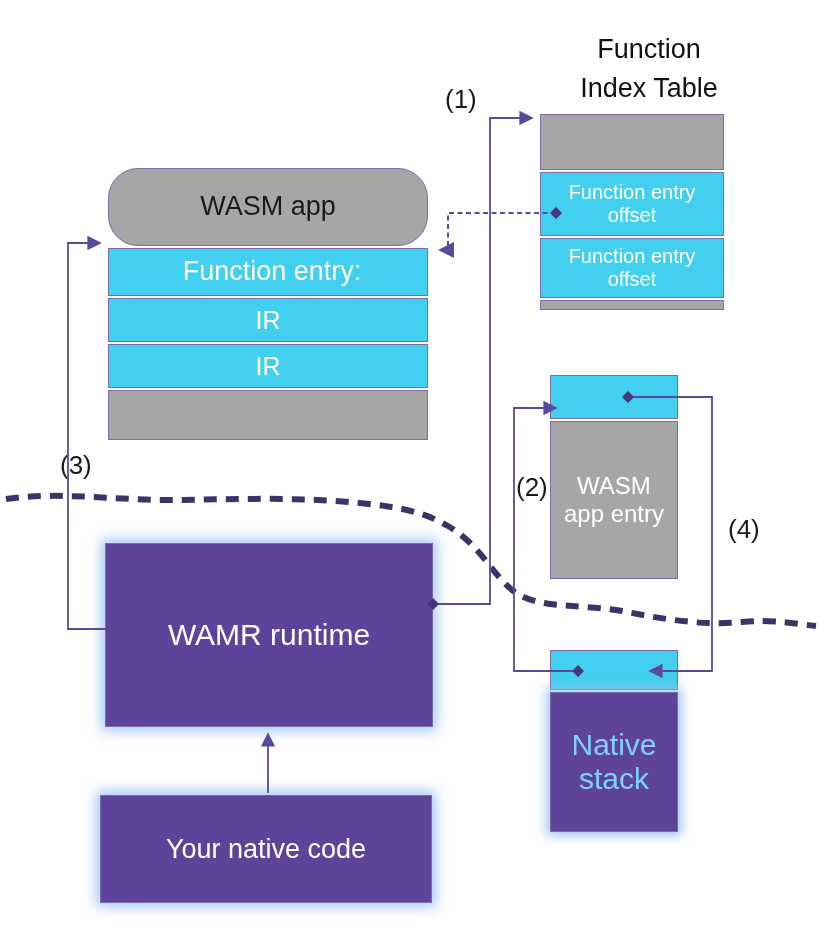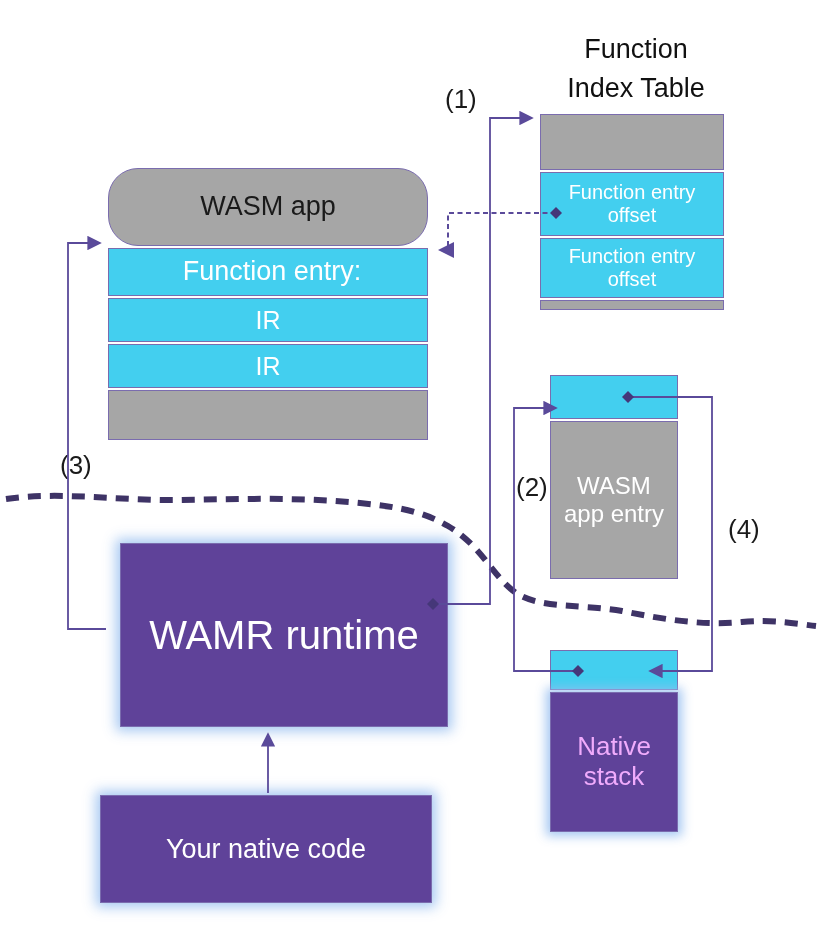--- a/index.html
+++ b/index.html
@@ -3,21 +3,21 @@
 <meta charset="utf-8">
 <style>
   html,body{margin:0;padding:0;background:#ffffff;}
   #canvas{
     position:relative;width:819px;height:925px;background:#ffffff;
     font-family:"Liberation Sans", sans-serif;overflow:hidden;
   }
   .preline{white-space:pre-line;}
   .numlabel{position:absolute;font-size:26px;color:#1a1a1a;}
   .title{
-    position:absolute;left:532px;top:30px;width:208px;
+    position:absolute;left:545px;top:30px;width:208px;
     font-size:27px;color:#111;text-align:center;line-height:1.45;
   }
   .stackcol{position:absolute;display:flex;flex-direction:column;gap:2px;}
   .blk{
     border:1px solid #7a6cae;display:flex;align-items:center;justify-content:center;
     text-align:center;line-height:1.15;
   }
   .gray{background:#a6a6a6;}
   .cyan{background:#43cfef;}
   .purplebox{
@@ -41,24 +41,24 @@
   #fit .r2{height:58px;font-size:20px;}
   #fit .btm{height:8px;}
   
   #was{left:550px;top:375px;width:128px;}
   #was .bar{height:42px;}
   #was .body{height:156px;font-size:24px;}
   
   #nstack{left:550px;top:650px;width:128px;}
   #nstack .bar{height:38px;}
   #nstack .body{
-    height:138px;font-size:26px;background:#5f4299;color:#f0abfc;
+    height:138px;font-size:30px;background:#5f4299;color:#7dd3fc;
     box-shadow:0 0 10px 4px rgba(150,190,240,0.85);
   }
-  #wamr{left:120px;top:543px;width:326px;height:182px;font-size:40px;}
+  #wamr{left:105px;top:543px;width:326px;height:182px;font-size:30px;}
   #yourcode{left:100px;top:795px;width:330px;height:106px;font-size:27px;}
   svg#connectors{position:absolute;left:0;top:0;z-index:6;pointer-events:none;}
   .boxlayer{z-index:2;}
 </style>
 </head>
 <body>
 
 <div id="canvas">
 
   <div class="title preline">Function

